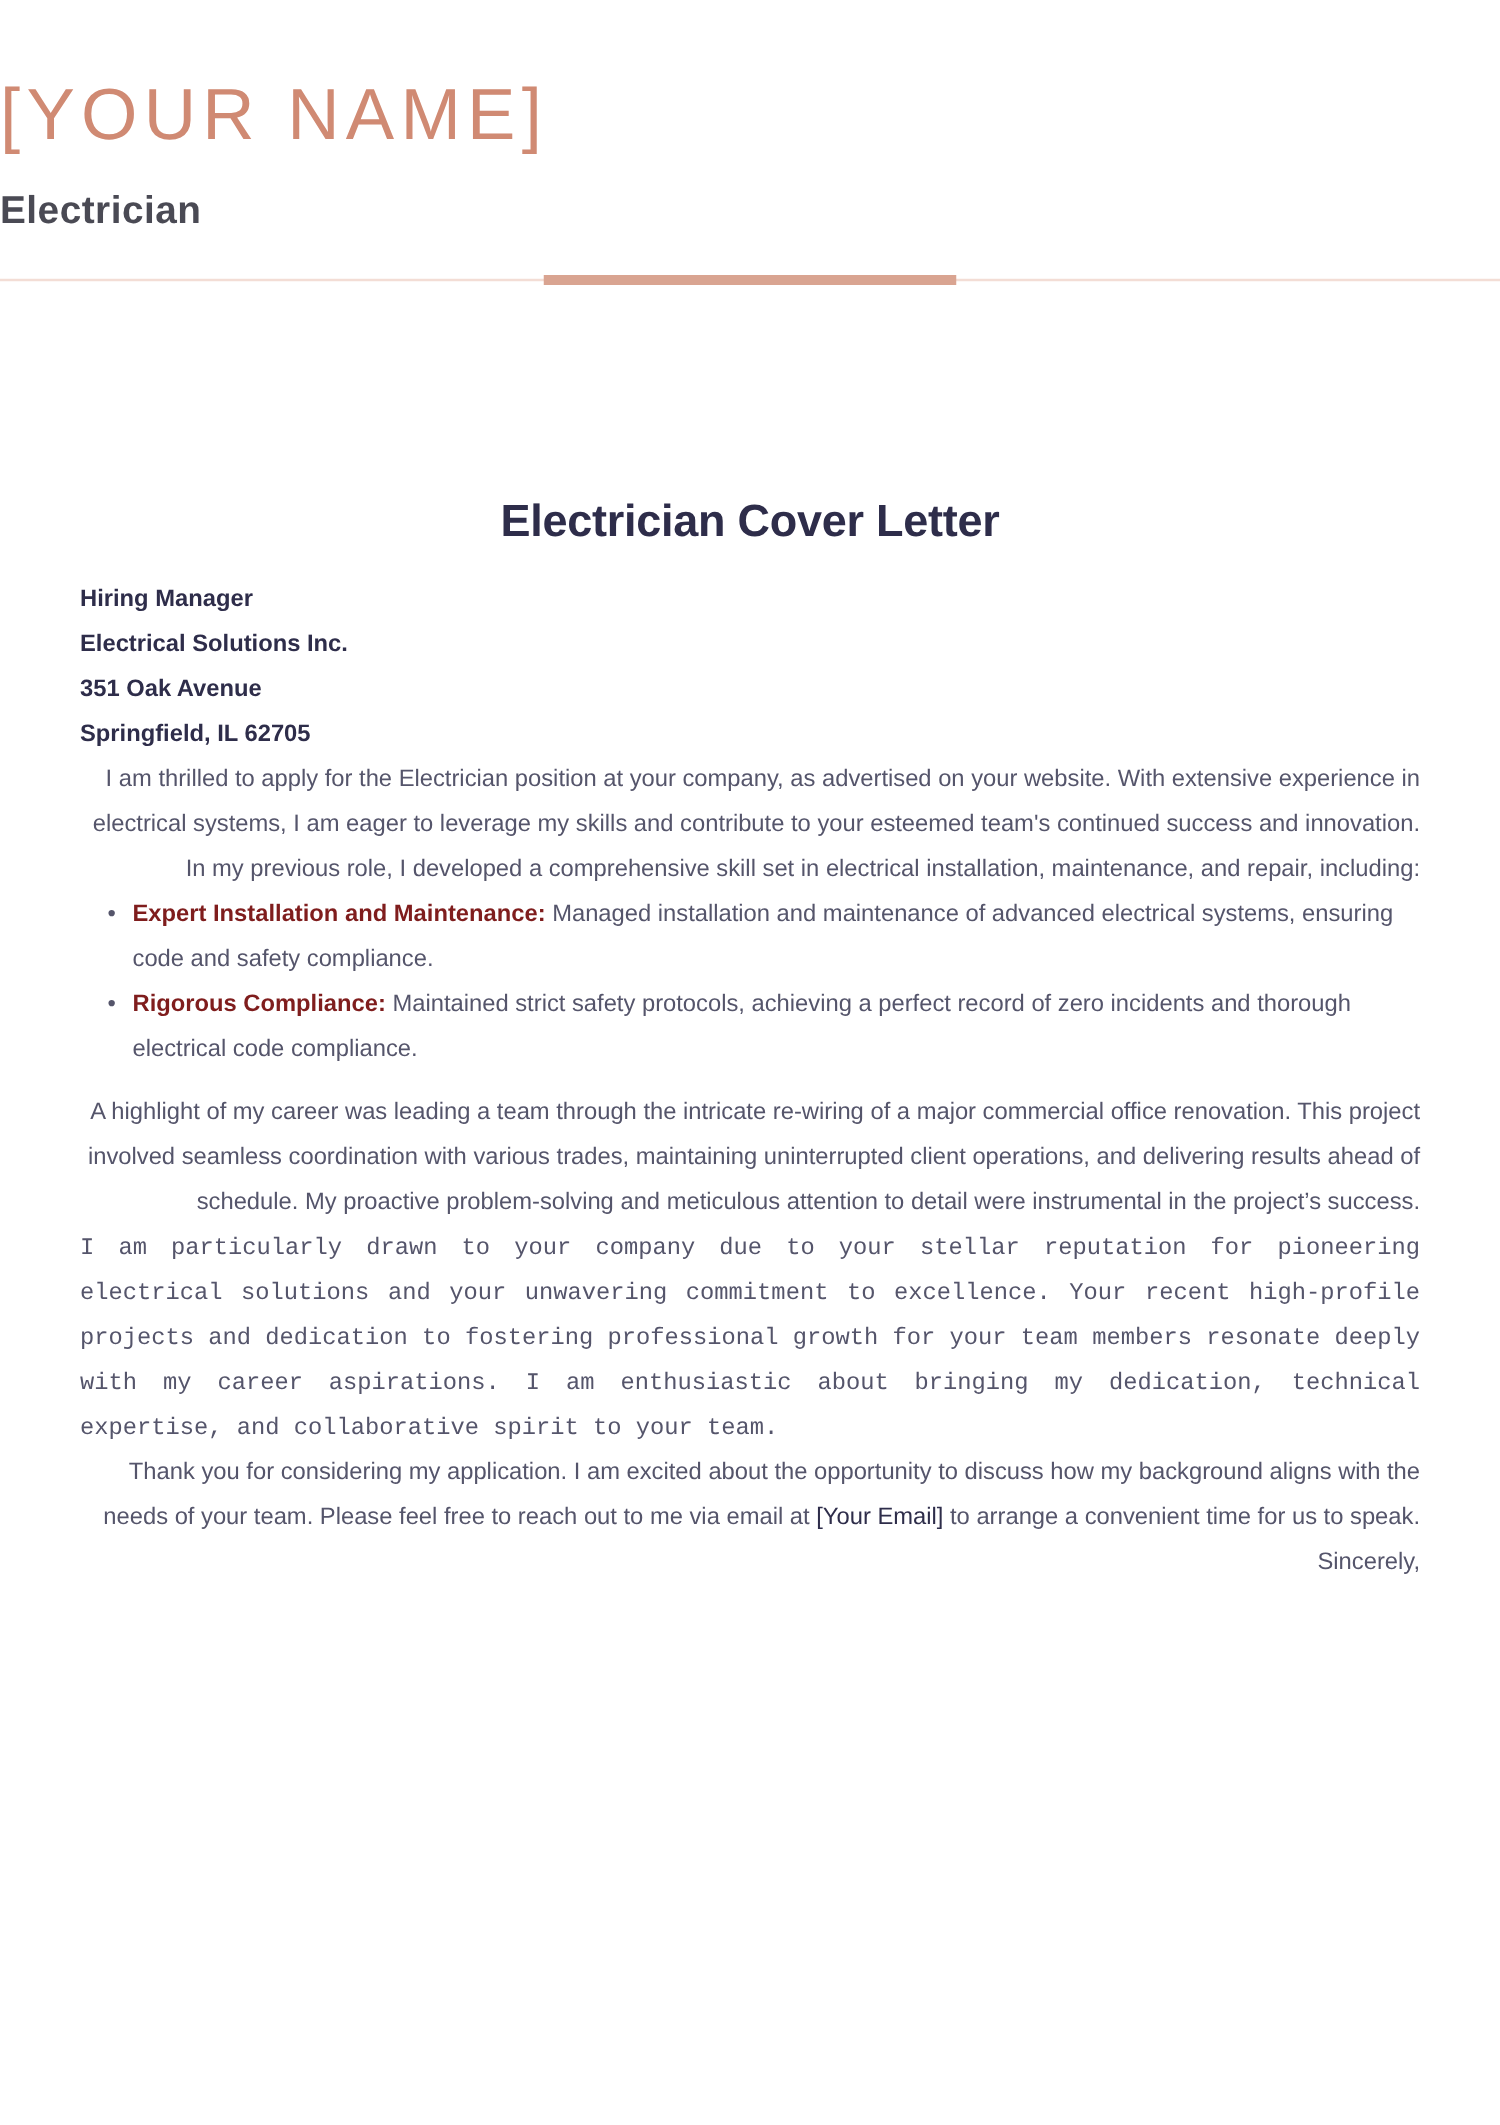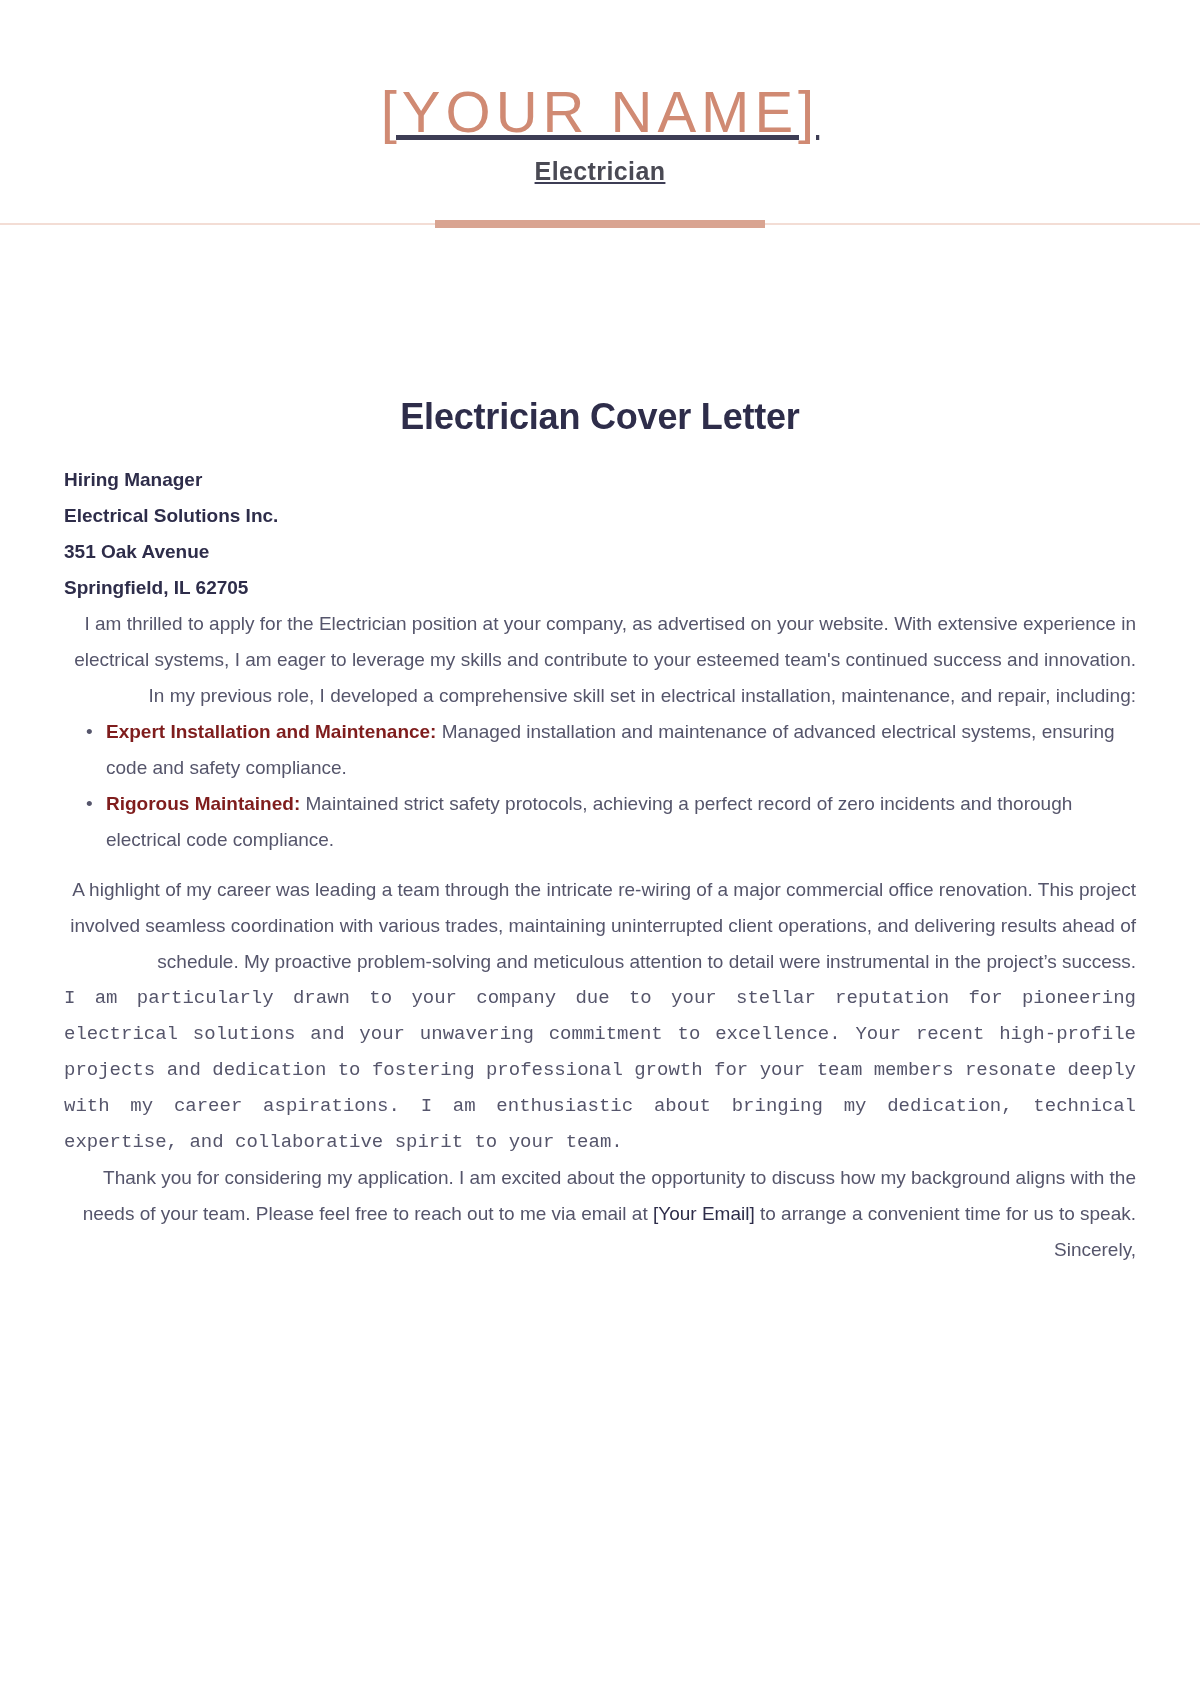--- a/index.html
+++ b/index.html
@@ -11,35 +11,34 @@
     width: 1200px;
     height: 1700px;
     font-family: "Liberation Sans", sans-serif;
     color: #3d3d55;
     overflow: hidden;
     position: relative;
   }
 
   
   .letterhead {
-    padding-top: 82px;
-    text-align: center;
-    text-decoration: underline;
+    padding-top: 62px;
+    text-align: left;
   }
   .name-line {
     font-size: 58px;
     font-weight: 300;
     letter-spacing: 5px;
     color: #d08a73;
     line-height: 1.05;
     white-space: nowrap;
   }
   .role-line {
-    margin-top: 14px;
-    font-size: 25px;
+    margin-top: 27px;
+    font-size: 31px;
     font-weight: 700;
     letter-spacing: 0.4px;
     color: #4a4a54;
   }
 
   
   .divider-wrap {
     position: relative;
     margin-top: 34px;
     height: 10px;
@@ -171,21 +170,21 @@
     <div class="addr-line">Springfield, IL 62705</div>
   </div>
 
 
   <p class="para">I am thrilled to apply for the Electrician position at your company, as advertised on your website. With extensive experience in electrical systems, I am eager to leverage my skills and contribute to your esteemed team's continued success and innovation.</p>
 
   <p class="para">In my previous role, I developed a comprehensive skill set in electrical installation, maintenance, and repair, including:</p>
 
   <ul class="bullets">
     <li><b>Expert Installation and Maintenance:</b><span> Managed installation and maintenance of advanced electrical systems, ensuring code and safety compliance.</span></li>
-    <li><b>Rigorous Maintained:</b><span> Maintained strict safety protocols, achieving a perfect record of zero incidents and thorough electrical code compliance.</span></li>
+    <li><b>Rigorous Compliance:</b><span> Maintained strict safety protocols, achieving a perfect record of zero incidents and thorough electrical code compliance.</span></li>
   </ul>
 
   <p class="para gap-before">A highlight of my career was leading a team through the intricate re-wiring of a major commercial office renovation. This project involved seamless coordination with various trades, maintaining uninterrupted client operations, and delivering results ahead of schedule. My proactive problem-solving and meticulous attention to detail were instrumental in the project’s success.</p>
 
   <p class="para justify">I am particularly drawn to your company due to your stellar reputation for pioneering electrical solutions and your unwavering commitment to excellence. Your recent high-profile projects and dedication to fostering professional growth for your team members resonate deeply with my career aspirations. I am enthusiastic about bringing my dedication, technical expertise, and collaborative spirit to your team.</p>
 
   <p class="para"><span>Thank you for considering my application. I am excited about the opportunity to discuss how my background aligns with the needs of your team. Please feel free to reach out to me via email at </span><span class="closing-strong">[Your Email]</span><span> to arrange a convenient time for us to speak.</span></p>
 
   <p class="para">Sincerely,</p>
 

